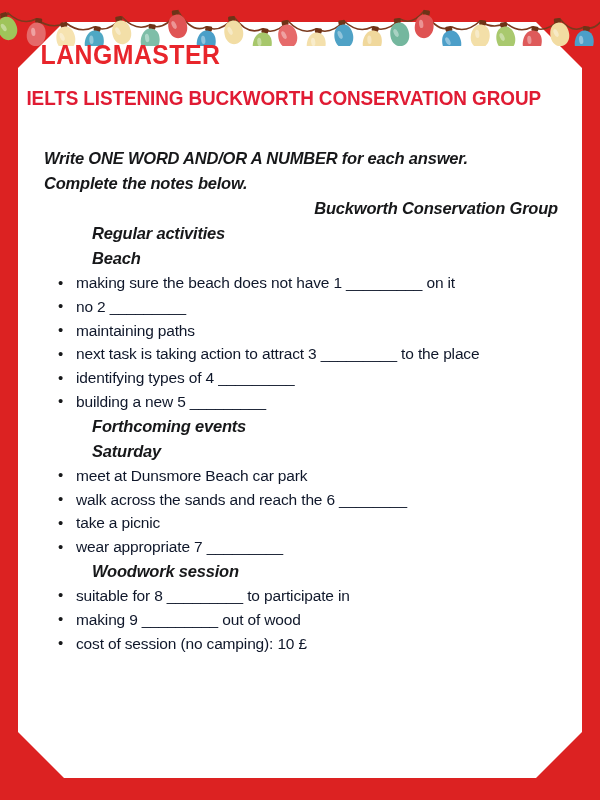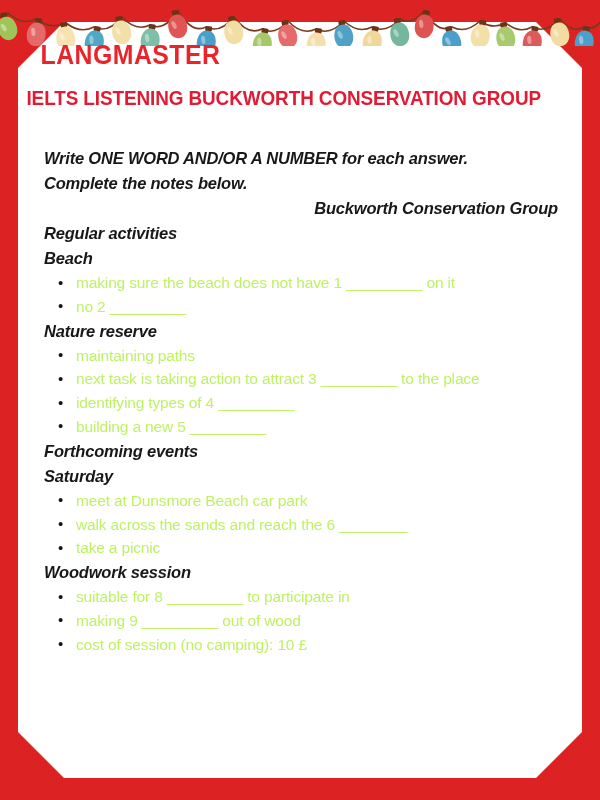--- a/index.html
+++ b/index.html
@@ -112,33 +112,34 @@
     line-height: 25px;
     text-align: right;
     letter-spacing: -0.2px;
   }
   .section-head {
     font-weight: bold;
     font-style: italic;
     font-size: 16.5px;
     line-height: 25px;
     letter-spacing: -0.2px;
+    margin-left: 48px;
   }
 
   ul.bullets {
     margin: 0;
     padding: 0 0 0 32px;
     list-style: none;
   }
   ul.bullets > li {
     position: relative;
     font-size: 15.5px;
     line-height: 23.8px;
     letter-spacing: -0.15px;
-    color: #bef264;
+    color: #0f172a;
     padding-left: 0;
   }
   ul.bullets > li::before {
     content: "\2022";
     position: absolute;
     left: -18px;
     top: -0.5px;
     font-size: 15px;
     color: #17181A;
   }
@@ -281,35 +282,35 @@
       <div class="instr">Complete the notes below.</div>
     </div>
   <div class="centered-head">Buckworth Conservation Group</div>
   <div id="sections-block">
       <div class="section-head">Regular activities</div>
       <div class="section-head">Beach</div>
       <ul class="bullets">
         <li>making sure the beach does not have 1 _________ on it</li>
         <li>no 2 _________</li>
       </ul>
-      <div class="section-head">Nature reserve</div>
       <ul class="bullets">
         <li>maintaining paths</li>
         <li class="justify">
           <span class="jtext">next task is taking action to attract 3 _________ to the place</span>
         </li>
         <li>identifying types of 4 _________</li>
         <li>building a new 5 _________</li>
       </ul>
       <div class="section-head">Forthcoming events</div>
       <div class="section-head">Saturday</div>
       <ul class="bullets">
         <li>meet at Dunsmore Beach car park</li>
         <li>walk across the sands and reach the 6 ________</li>
         <li>take a picnic</li>
+        <li>wear appropriate 7 _________</li>
       </ul>
       <div class="section-head">Woodwork session</div>
       <ul class="bullets">
         <li>suitable for 8 _________ to participate in</li>
         <li>making 9 _________ out of wood</li>
         <li>cost of session (no camping): 10 £</li>
       </ul>
     </div>
 </div>
 

